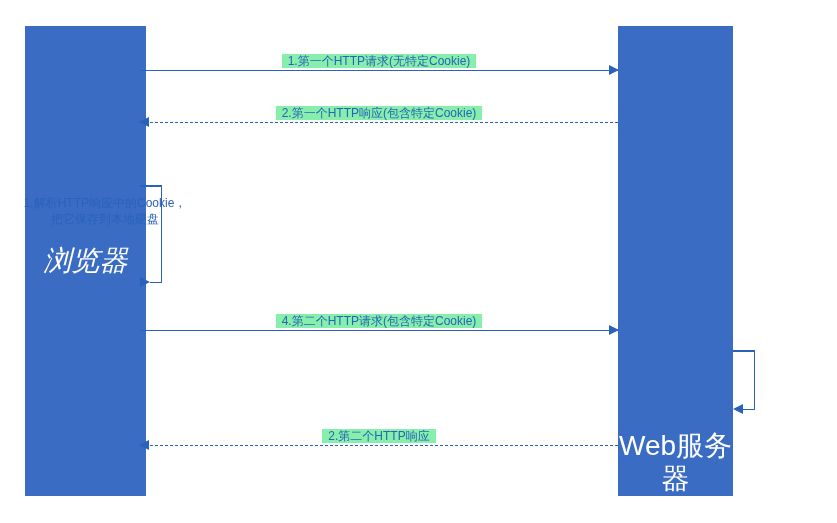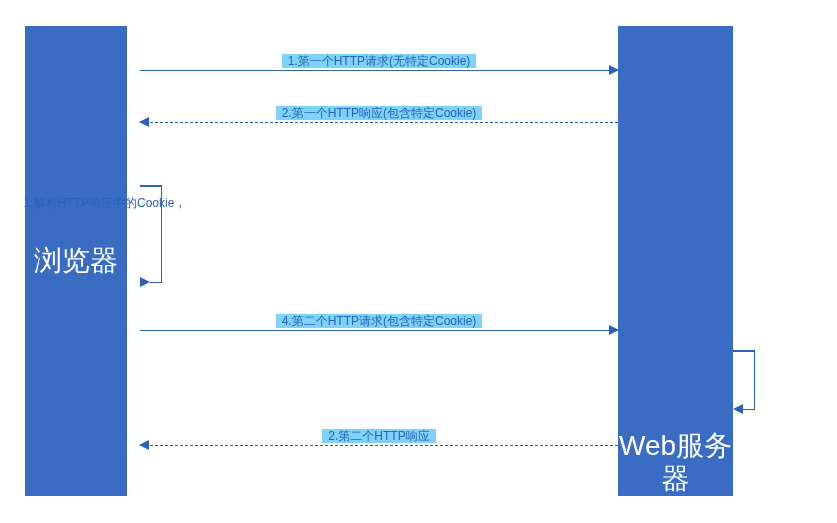--- a/index.html
+++ b/index.html
@@ -22,22 +22,23 @@
     color: #ffffff;
     display: flex;
     align-items: center;
     justify-content: center;
     font-size: 28px;
     text-align: center;
   }
   .block.left {
     left: 25px;
     top: 26px;
-    width: 102px;
+    width: 121px;
     height: 470px;
+    font-style: italic;
   }
   .block.right {
     left: 618px;
     top: 26px;
     width: 115px;
     height: 470px;
     align-items: flex-end;
   }
   .block .label {
     line-height: 1.2;
@@ -77,21 +78,21 @@
     position: absolute;
     width: 100%;
     top: -18px;
     text-align: center;
     color: #2b62b9;
     font-size: 12px;
     background: transparent;
     white-space: nowrap;
   }
   .lane-text span {
-    background: #7dd3fc;
+    background: #86efac;
     padding: 0 6px;
   }
 
   
   .loop {
     position: absolute;
     pointer-events: none;
   }
   .loop .seg {
     position: absolute;
@@ -145,20 +146,21 @@
   </div>
 
   <div class="loop left" style="left:140px; top:185px; width:22px; height:98px;">
     <div class="seg" style="left:0; top:0; width:22px; height:1.5px;"></div>
     <div class="seg" style="left:20.5px; top:0; width:1.5px; height:98px;"></div>
     <div class="seg" style="left:10px; top:96.5px; width:12px; height:1.5px;"></div>
     <div class="arrow-in" style="top:92.3px; right:12px;"></div>
   </div>
   <div class="note" style="left:20px; top:195px; width:170px;">
     <div>1.解析HTTP响应中的Cookie，</div>
+    <div>把它保存到本地硬盘</div>
   </div>
 
   <div class="lane solid" style="top:330px;">
     <div class="lane-text"><span>4.第二个HTTP请求(包含特定Cookie)</span></div>
     <div class="arrow right-end"></div>
   </div>
 
   <div class="loop right" style="left:733px; top:350px; width:22px; height:60px;">
     <div class="seg" style="left:0; top:0; width:22px; height:1.5px;"></div>
     <div class="seg" style="left:20.5px; top:0; width:1.5px; height:60px;"></div>

